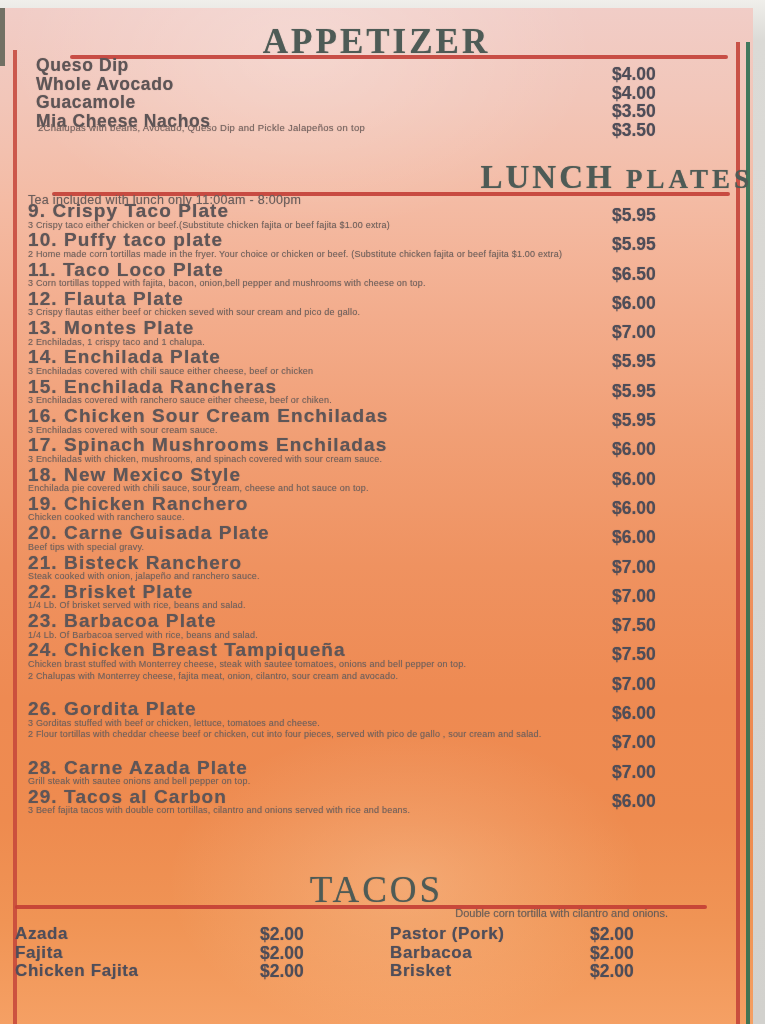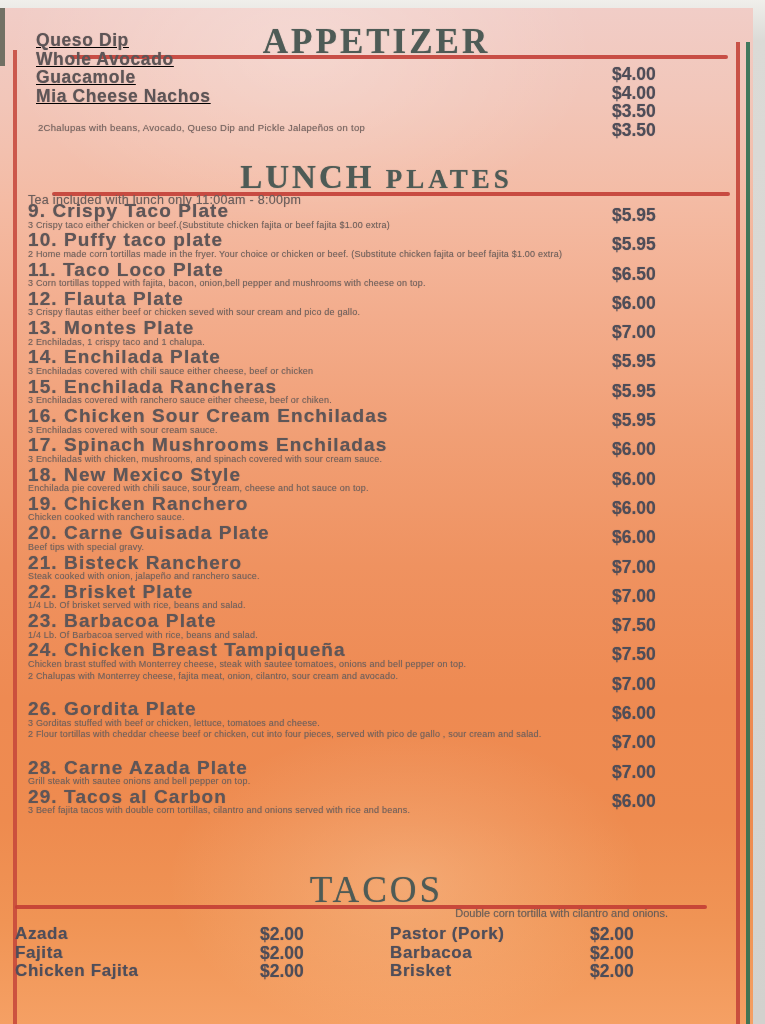--- a/index.html
+++ b/index.html
@@ -30,34 +30,34 @@
     font-family:"Liberation Serif", serif;
     color:#4e5b56; text-align:center; font-weight:700;
     letter-spacing:3px; position:absolute; width:100%;
     text-shadow:0 0 1px rgba(70,80,75,.55);
   }
   .redline { position:absolute; height:4px; background:#c23b33; opacity:.88; border-radius:2px; }
 
   
   .app-title { top:14px; font-size:35px; }
   .line-a { top:47px; left:70px; width:658px; }
-  .app-names { position:absolute; left:36px; top:23px;text-decoration:underline; }
+  .app-names { position:absolute; left:36px; top:48px; }
   .app-name {
     font-size:17.5px; font-weight:bold; letter-spacing:.6px; color:#5d5557;
     line-height:18.7px; text-shadow:0 0 1px rgba(100,75,70,.6); white-space:nowrap;
   }
   .app-note { position:absolute; left:38px; top:114px; font-size:9.5px; color:#756562; letter-spacing:.3px; white-space:nowrap; text-shadow:0 0 1px rgba(120,90,80,.5); }
   .app-prices { position:absolute; left:612px; top:57px; }
   .price-txt {
     font-size:17.5px; font-weight:bold; color:#4e4d58; line-height:18.7px;
     text-shadow:0 0 1px rgba(80,70,75,.55); white-space:nowrap;
   }
 
   
-  .lunch-title { top:151px; font-size:33px; }
+  .lunch-title { top:151px; font-size:33px;text-align:right; }
   .lunch-title .sub { font-size:27px; letter-spacing:4px; }
   .line-l { top:184px; left:52px; width:678px; }
   .tea-note { position:absolute; left:28px; top:185px; font-size:12.5px; color:#6b5e5c; letter-spacing:.3px; text-shadow:0 0 1px rgba(110,85,78,.5); }
   .items { position:absolute; left:28px; top:194px; right:0; }
   .item { position:relative; height:29.3px; }
   .item-name {
     font-size:19px; font-weight:bold; letter-spacing:1.1px; color:#5e5658;
     line-height:17.5px; white-space:nowrap; text-shadow:0 0 1px rgba(100,75,70,.6);
   }
   .item-desc {

